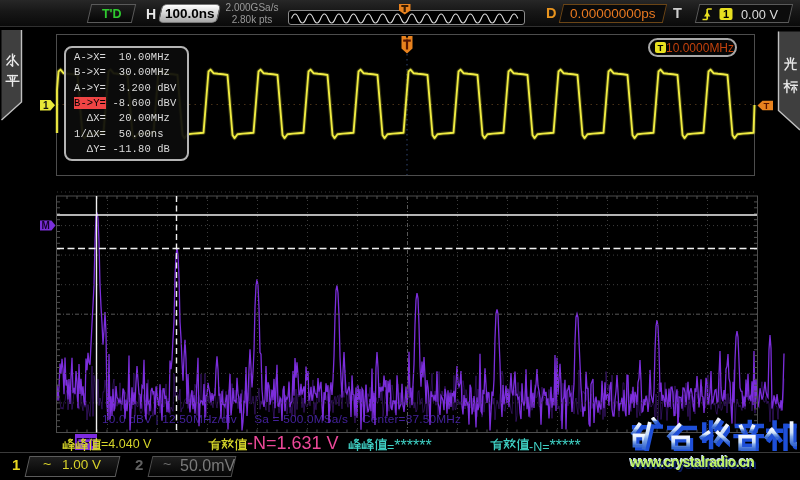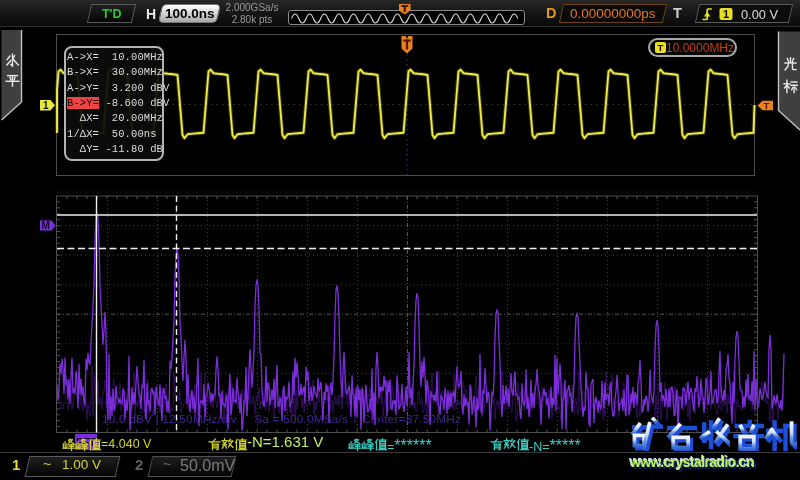--- a/index.html
+++ b/index.html
@@ -21,23 +21,23 @@
 .cbox { display:flex; align-items:center; justify-content:center; }
 .unskew { transform:skewX(13deg); }
 #rate { left:222px; top:2px; width:60px; text-align:center; color:#9a9a9a; font-size:10px; line-height:11.5px; }
 #membar { left:288px; top:10px; width:237px; height:15px; border:1px solid #8a8a8a; border-radius:3px; background:#000; }
 #dlabel { left:546px; top:5px; font-size:14.5px; font-weight:bold; color:#e8941e; }
 #dbox { left:561px; width:104px; border-color:#6b4516; background:#0a0a0a; }
 #dbox span { color:#e87820; font-size:13.5px; }
 #tlabel { left:673px; top:5px; font-size:14.5px; font-weight:bold; color:#cfcfcf; }
 #trigbox { left:697px; width:94px; border-color:#5a5a5a; background:#0c0c0c; }
 #win1 { position:absolute; left:56px; top:34px; width:699px; height:142px; border:1px solid #4d4d4d; background:#000; }
-#panel { position:absolute; left:64px; top:46px; width:100px; height:115px; border:2.5px solid #b4b4b4; border-radius:8px;
+#panel { position:absolute; left:64px; top:46px; width:125px; height:115px; border:2.5px solid #b4b4b4; border-radius:8px;
   background:rgba(12,12,12,0.93); z-index:30; font-family:"Liberation Mono",monospace; font-size:10.5px;
-  line-height:15.35px; color:#dcdcdc; letter-spacing:0.1px; white-space:pre; padding:2px 0 0 1px; }
+  line-height:15.35px; color:#dcdcdc; letter-spacing:0.1px; white-space:pre; padding:2px 0 0 8px; }
 #panel b { background:#ef4444; color:#000; font-weight:normal; }
 #pill { position:absolute; left:648px; top:38px; width:89px; height:19px; border:2px solid #a8a8a8; border-radius:10px;
   background:#050505; z-index:30; display:flex; align-items:center; }
 #pill .tsq { width:11px; height:11px; background:#e8e020; color:#000; font-size:9.5px; font-weight:bold;
   text-align:center; line-height:11px; border-radius:2px; margin-left:5px; }
 #pill .freq { color:#c2410c; font-size:12px; margin-left:0; letter-spacing:0px; }
 #fftstatus { position:absolute; left:102px; top:412px; font-size:11.8px; color:#43219A; z-index:2; letter-spacing:0.2px; }
 #fftbadge { position:absolute; left:75px; top:410px; width:22px; height:16px; background:#7d2be0; color:#12002a;
   font-size:11px; font-weight:bold; text-align:center; line-height:16px; z-index:6;margin-top:24px; }
 #botbar { position:absolute; left:0; top:452px; width:800px; height:28px; border-top:1px solid #3a3a3a; background:#000; }
@@ -313,21 +313,21 @@
 <span class="lat" style="left:101px;top:436.5px;font-size:12.5px;color:#d6d62a">=4.040 V</span>
 <svg class="cj" style="left:208px;top:437.5px" width="13" height="13" viewBox="0 0 100 100">
     <use href="#you" fill="none" stroke="#d6d62a" stroke-width="9.5" stroke-linecap="square"></use>
   </svg>
 <svg class="cj" style="left:221px;top:437.5px" width="13" height="13" viewBox="0 0 100 100">
     <use href="#xiao" fill="none" stroke="#d6d62a" stroke-width="9.5" stroke-linecap="square"></use>
   </svg>
 <svg class="cj" style="left:234px;top:437.5px" width="13" height="13" viewBox="0 0 100 100">
     <use href="#zhi" fill="none" stroke="#d6d62a" stroke-width="9.5" stroke-linecap="square"></use>
   </svg>
-<span class="lat" style="left:247px;top:433px;font-size:15px;color:#bef264">-N=1.631 V</span>
+<span class="lat" style="left:247px;top:433px;font-size:18px;color:#ec4899">-N=1.631 V</span>
 <svg class="cj" style="left:348px;top:437.5px" width="13" height="13" viewBox="0 0 100 100">
     <use href="#feng" fill="none" stroke="#3fd0c4" stroke-width="9.5" stroke-linecap="square"></use>
   </svg>
 <svg class="cj" style="left:361px;top:437.5px" width="13" height="13" viewBox="0 0 100 100">
     <use href="#feng" fill="none" stroke="#3fd0c4" stroke-width="9.5" stroke-linecap="square"></use>
   </svg>
 <svg class="cj" style="left:374px;top:437.5px" width="13" height="13" viewBox="0 0 100 100">
     <use href="#zhi" fill="none" stroke="#3fd0c4" stroke-width="9.5" stroke-linecap="square"></use>
   </svg>
 <span class="lat" style="left:387px;top:436.5px;font-size:12.5px;color:#3fd0c4">=<span style="font-size:16px">******</span></span>

